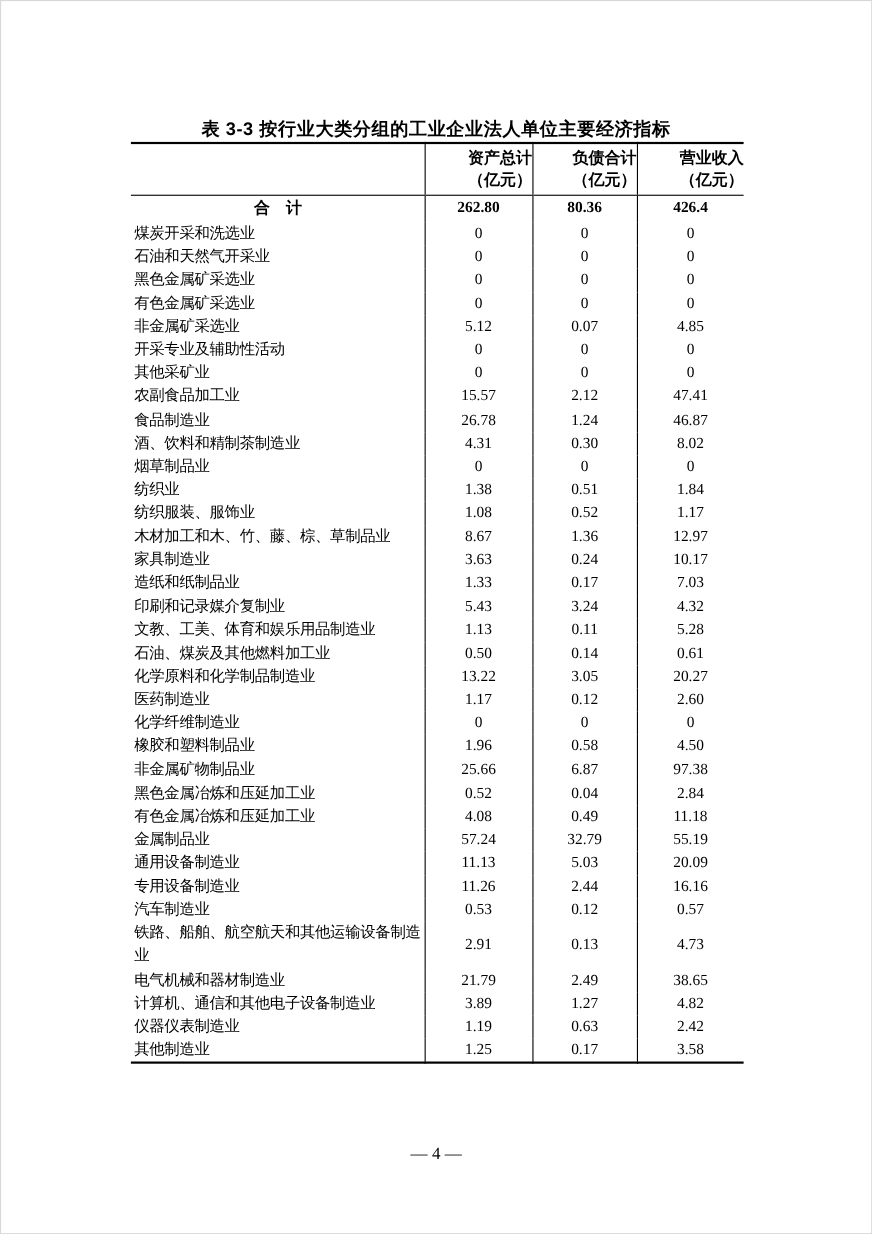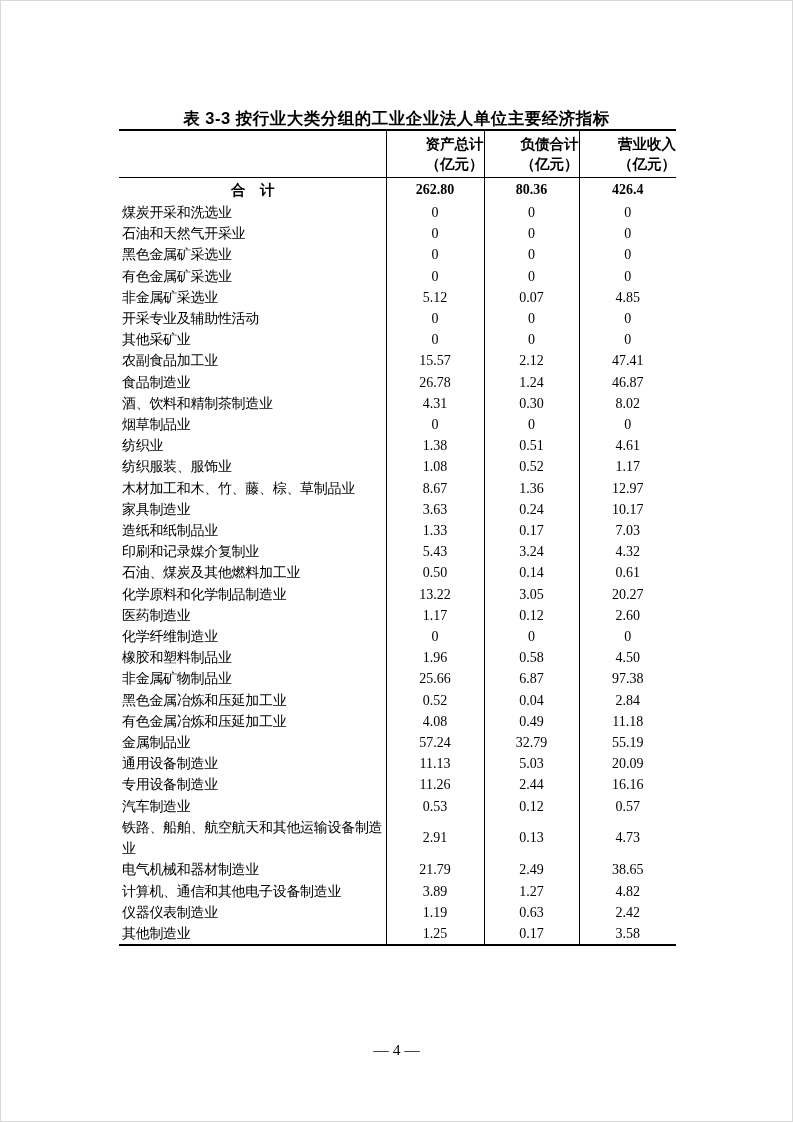--- a/index.html
+++ b/index.html
@@ -175,21 +175,21 @@
         <tr>
           <td class="row-label">烟草制品业</td>
           <td class="num">0</td>
           <td class="num">0</td>
           <td class="num">0</td>
         </tr>
         <tr>
           <td class="row-label">纺织业</td>
           <td class="num">1.38</td>
           <td class="num">0.51</td>
-          <td class="num">4.61</td>
+          <td class="num">1.84</td>
         </tr>
         <tr>
           <td class="row-label">纺织服装、服饰业</td>
           <td class="num">1.08</td>
           <td class="num">0.52</td>
           <td class="num">1.17</td>
         </tr>
         <tr>
           <td class="row-label">木材加工和木、竹、藤、棕、草制品业</td>
           <td class="num">8.67</td>
@@ -208,20 +208,26 @@
           <td class="num">0.17</td>
           <td class="num">7.03</td>
         </tr>
         <tr>
           <td class="row-label">印刷和记录媒介复制业</td>
           <td class="num">5.43</td>
           <td class="num">3.24</td>
           <td class="num">4.32</td>
         </tr>
         <tr>
+          <td class="row-label">文教、工美、体育和娱乐用品制造业</td>
+          <td class="num">1.13</td>
+          <td class="num">0.11</td>
+          <td class="num">5.28</td>
+        </tr>
+        <tr>
           <td class="row-label">石油、煤炭及其他燃料加工业</td>
           <td class="num">0.50</td>
           <td class="num">0.14</td>
           <td class="num">0.61</td>
         </tr>
         <tr>
           <td class="row-label">化学原料和化学制品制造业</td>
           <td class="num">13.22</td>
           <td class="num">3.05</td>
           <td class="num">20.27</td>

